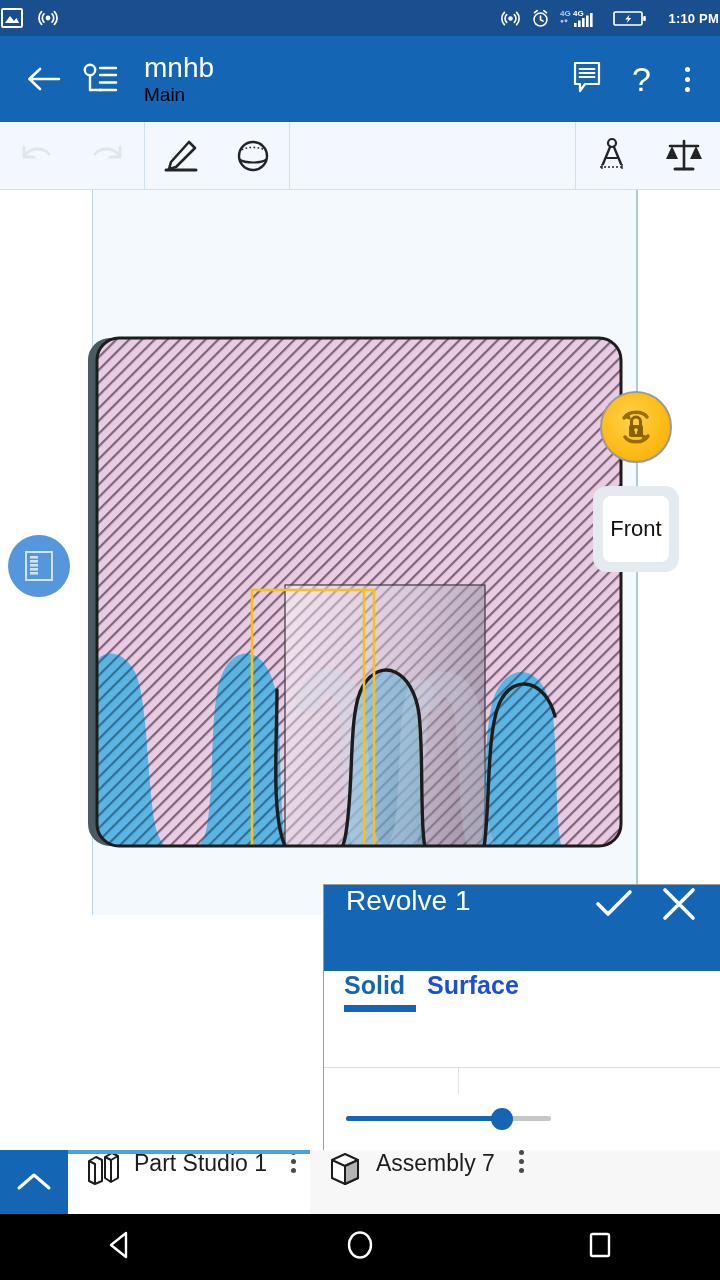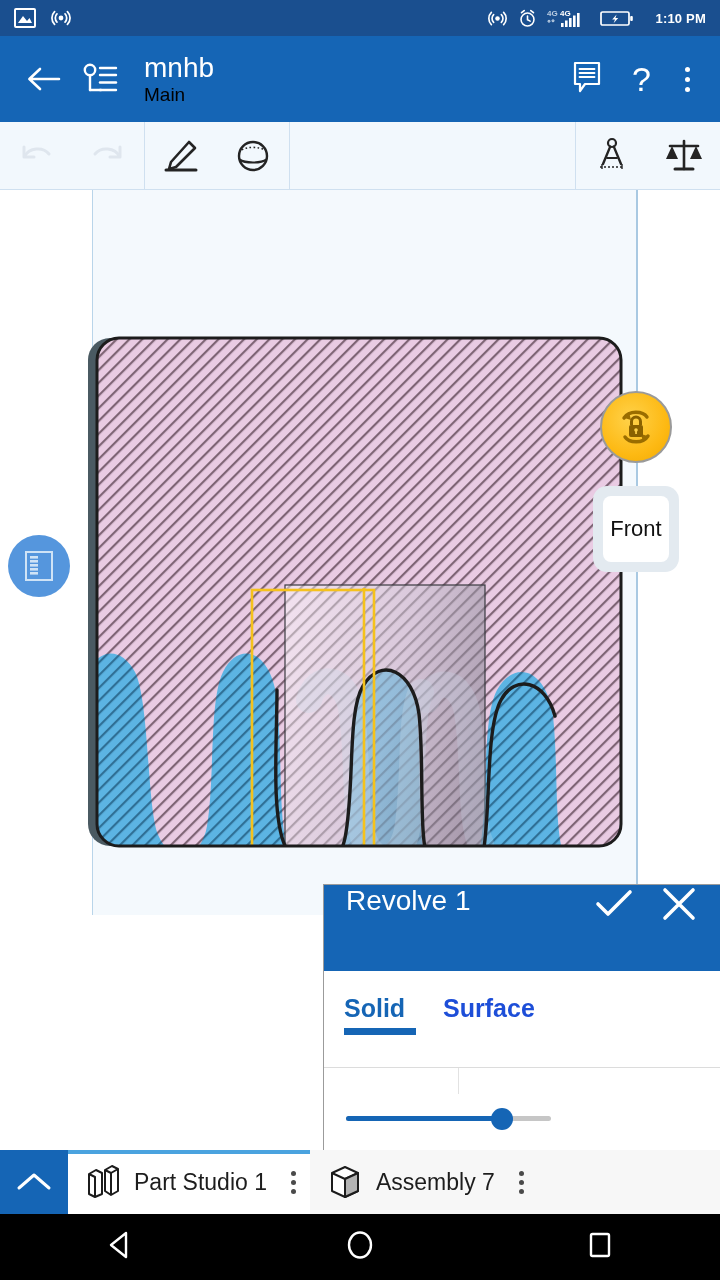--- a/index.html
+++ b/index.html
@@ -8,21 +8,21 @@
     font-family:"Liberation Sans", sans-serif;
     background:#ffffff;
     -webkit-font-smoothing:antialiased;
   }
   #app { position:relative; width:720px; height:1280px; overflow:hidden; }
 
   
   .statusbar{
     position:absolute; left:0; top:0; width:720px; height:36px;
     background:#1a4f8f; display:flex; align-items:center;
-    padding:0 14px; color:#fff;
+    padding:0 1px; color:#fff;
   }
   .sb-left{display:flex; align-items:center; gap:14px;}
   .sb-right{margin-left:auto; display:flex; align-items:center; gap:9px;}
   .sb-time{font-size:13px; font-weight:600; letter-spacing:.2px; margin-left:12px;}
   .ico{display:block;}
 
   
   .appbar{
     position:absolute; left:0; top:36px; width:720px; height:86px;
     background:#1565b5; display:flex; align-items:center; padding:0 18px;
@@ -94,21 +94,21 @@
     position:absolute; left:323px; top:884px; width:397px; height:266px;
     background:#fff; border:1px solid #9b9b9b; border-right:none;
   }
   .dlg-head{
     height:86px; background:#1565b5; display:flex; align-items:flex-start;
     padding:0 22px; color:#fff;
   }
   .dlg-title{font-size:28px; flex:1;}
   .dlg-acts{display:flex; align-items:center; gap:26px;}
   .dlg-body{background:#fff; height:180px; position:relative;}
-  .tabs{display:flex; align-items:center; height:96px; padding:0 22px 0 20px; gap:38px;}
+  .tabs{display:flex; align-items:flex-start; height:96px; padding:0 22px 0 20px; gap:22px;}
   .tab{font-size:25px; font-weight:700; padding-bottom:22px; position:relative;}
   .tab.active{color:#1565b5;}
   .tab.inactive{color:#1d4ed8;}
   .tab.active::after{
     content:""; position:absolute; left:0; bottom:10px; width:72px; height:7px; background:#1565b5;
   }
   .fieldrow{
     border-top:1px solid #dcdcdc; height:84px; position:relative;
   }
   .fieldrow .vdiv{position:absolute;left:134px;top:0;width:1px;height:26px;background:#e2e2e2;}
@@ -117,21 +117,21 @@
   .slider .fill{position:absolute;left:0;top:8px;width:155px;height:5px;background:#1565b5;border-radius:3px;}
   .slider .thumb{position:absolute;left:145px;top:0;width:22px;height:22px;border-radius:50%;background:#1565b5;}
 
   
   .tabbar{
     position:absolute; left:0; top:1150px; width:720px; height:64px;
     background:#f7f7f7; display:flex; align-items:stretch;
   }
   .tb-chev{width:68px; background:#1565b5; display:flex; align-items:center; justify-content:center;}
   .tb-item{
-    display:flex; align-items:center; gap:14px; padding:0 14px 0 18px;
+    display:flex; gap:14px; padding:0 14px 0 18px;
     background:#f7f7f7; position:relative; min-width:190px;
   }
   .tb-item.active{background:#ffffff;}
   .tb-item.active::before{
     content:""; position:absolute; left:0; top:0; right:0; height:4px; background:#4aa3df;
   }
   .tb-label{font-size:23px; color:#1d1d1d; white-space:nowrap;}
   .tb-kebab{display:flex; flex-direction:column; gap:4px; margin-left:10px;}
   .tb-kebab i{width:5px;height:5px;border-radius:50%;background:#4a4a4a;display:block;}
 

